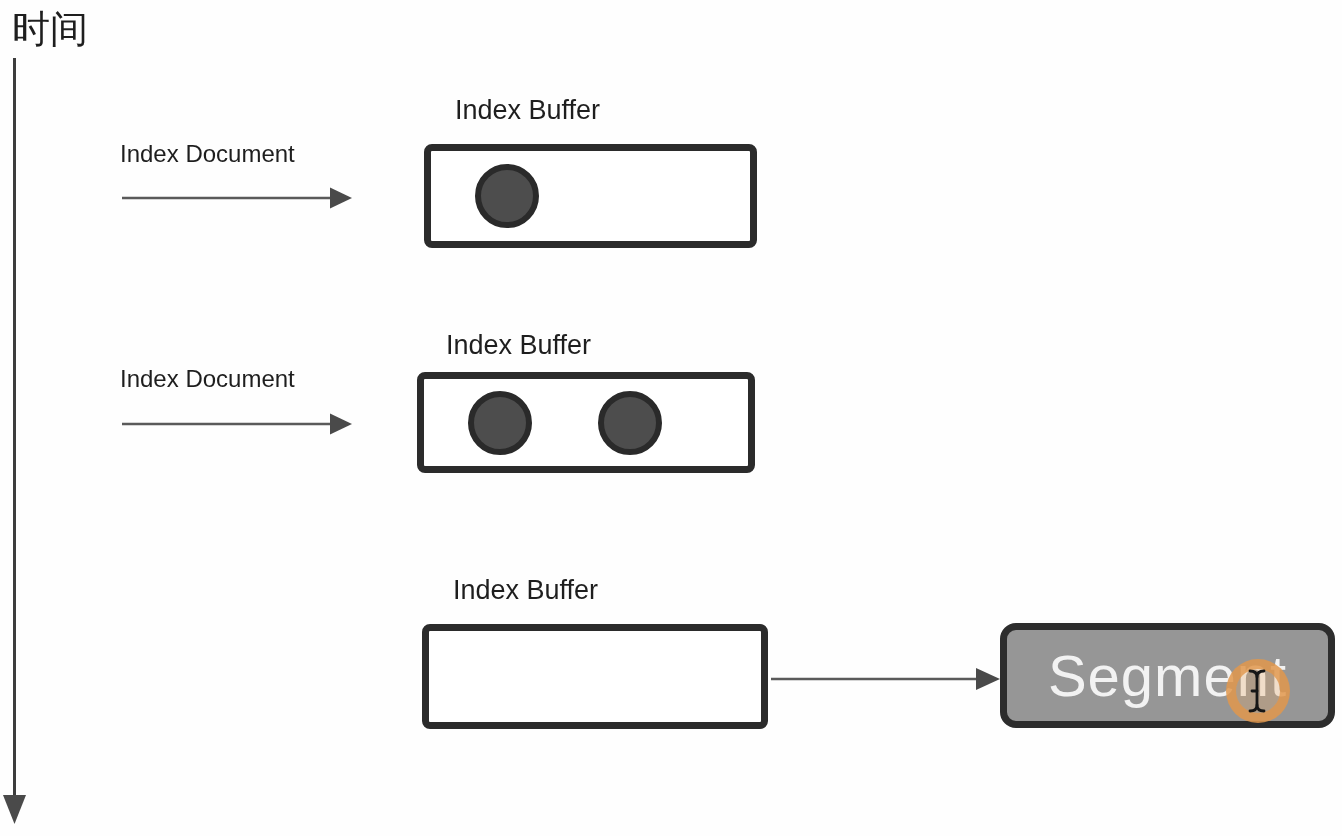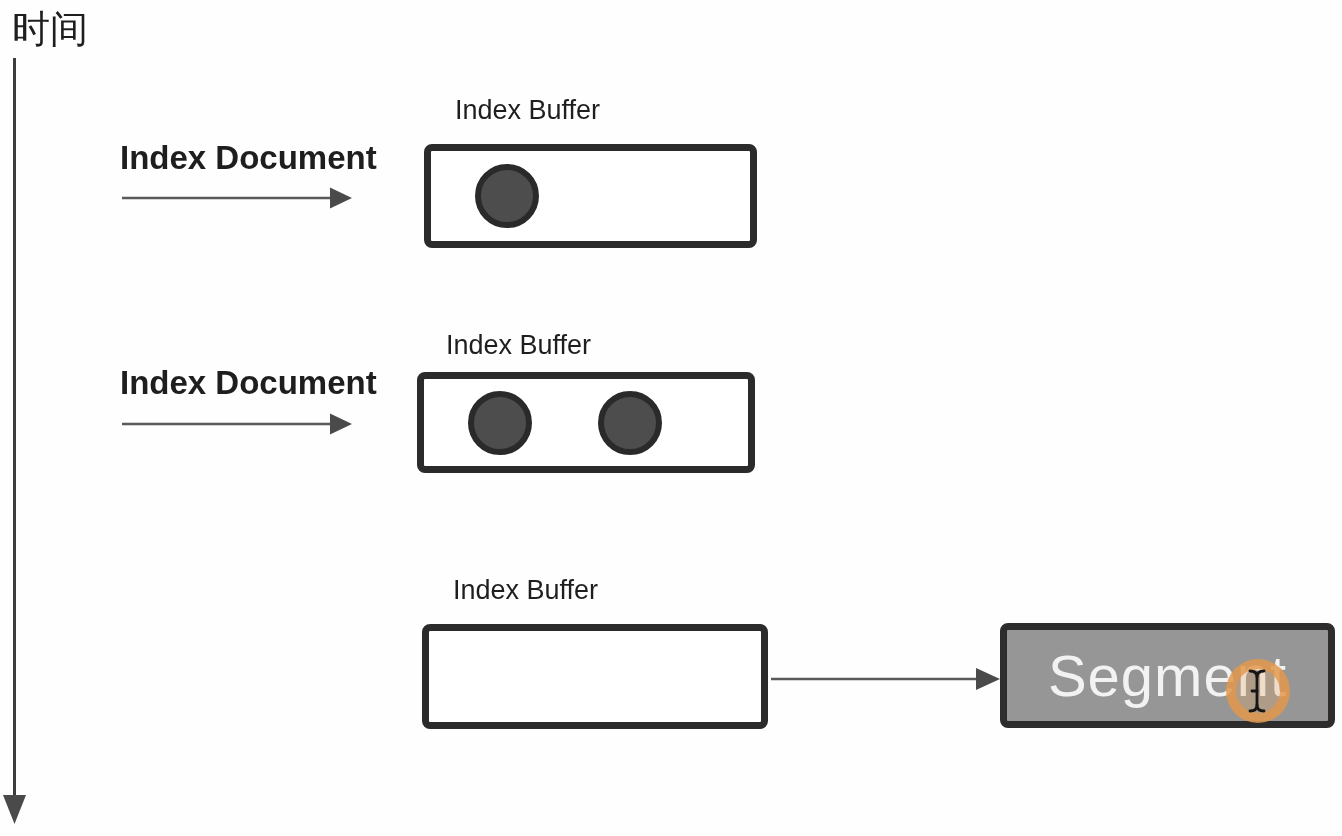--- a/index.html
+++ b/index.html
@@ -12,21 +12,21 @@
   }
   .canvas { position: absolute; inset: 0; padding-left: 27px; }
 
   .label {
     position: absolute;
     color: #1e1e1e;
     line-height: 1.05;
     white-space: nowrap;
   }
   .time-label { left: 12px; top: 10px; font-size: 38px; }
-  .action-label { font-size: 33px; font-weight: bold; }
+  .action-label { font-size: 24px; }
   .buffer-title { font-size: 27px; }
 
   svg.arrow { position: absolute; overflow: visible; }
 
   .buffer-box {
     position: absolute;
     background: #ffffff;
     border: 7px solid #2b2b2b;
     border-radius: 8px;
     display: flex;
@@ -42,21 +42,21 @@
     border: 6px solid #2a2a2a;
     flex: 0 0 auto;
   }
 
   .segment-box {
     position: absolute;
     left: 1000px; top: 623px;
     width: 335px; height: 105px;
     background: #969696;
     border: 7px solid #2d2d2d;
-    border-radius: 8px;
+    border-radius: 16px;
     display: flex;
     align-items: center;
     justify-content: center;
   }
   .segment-text {
     color: #f2f2f2;
     font-size: 58px;
     line-height: 1;
     letter-spacing: 1px;
   }

